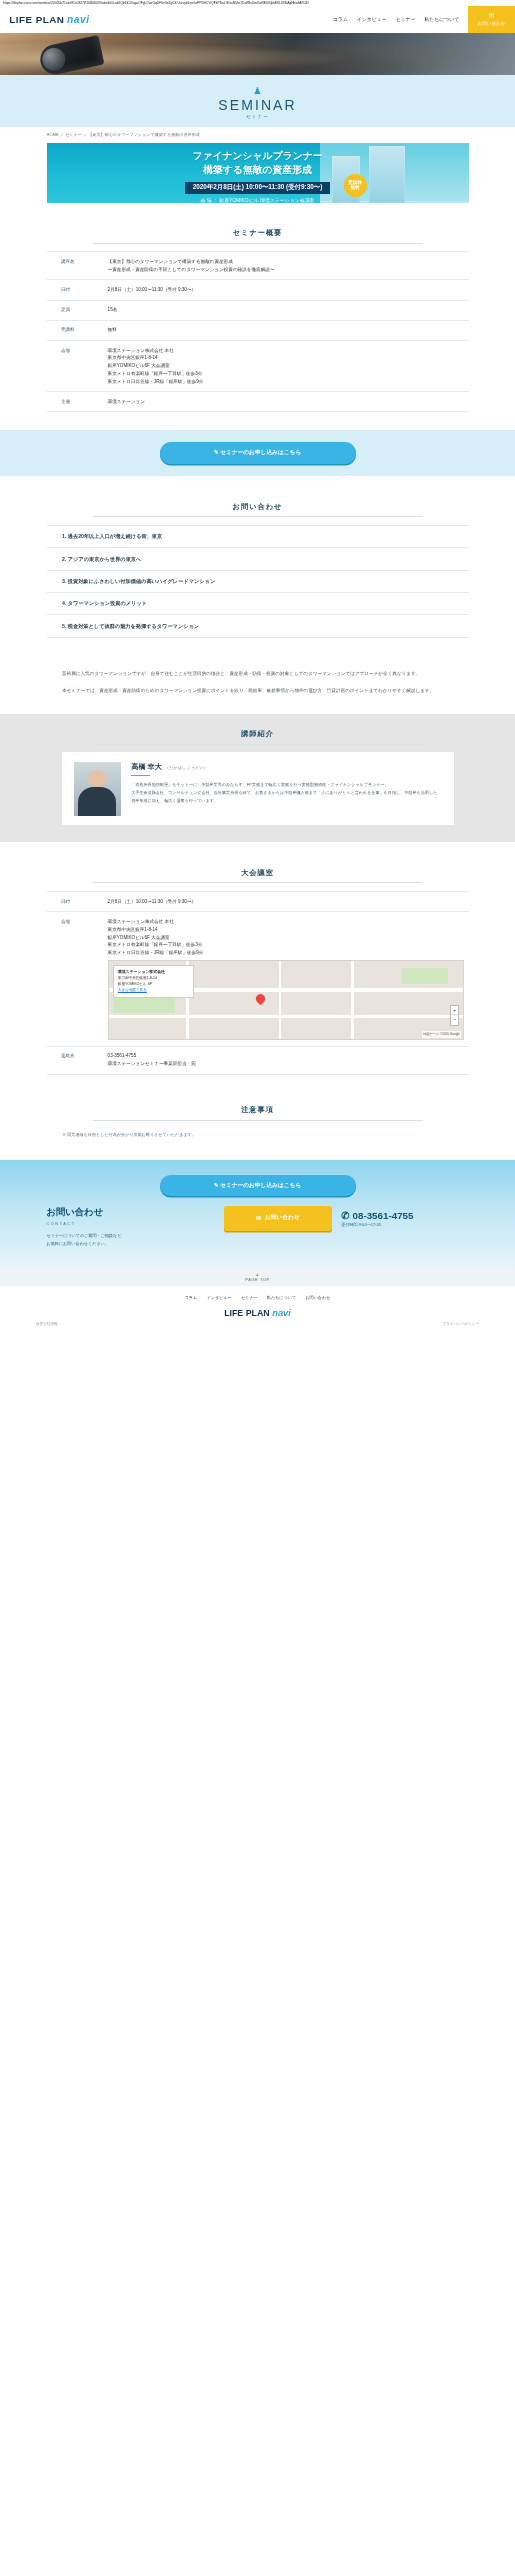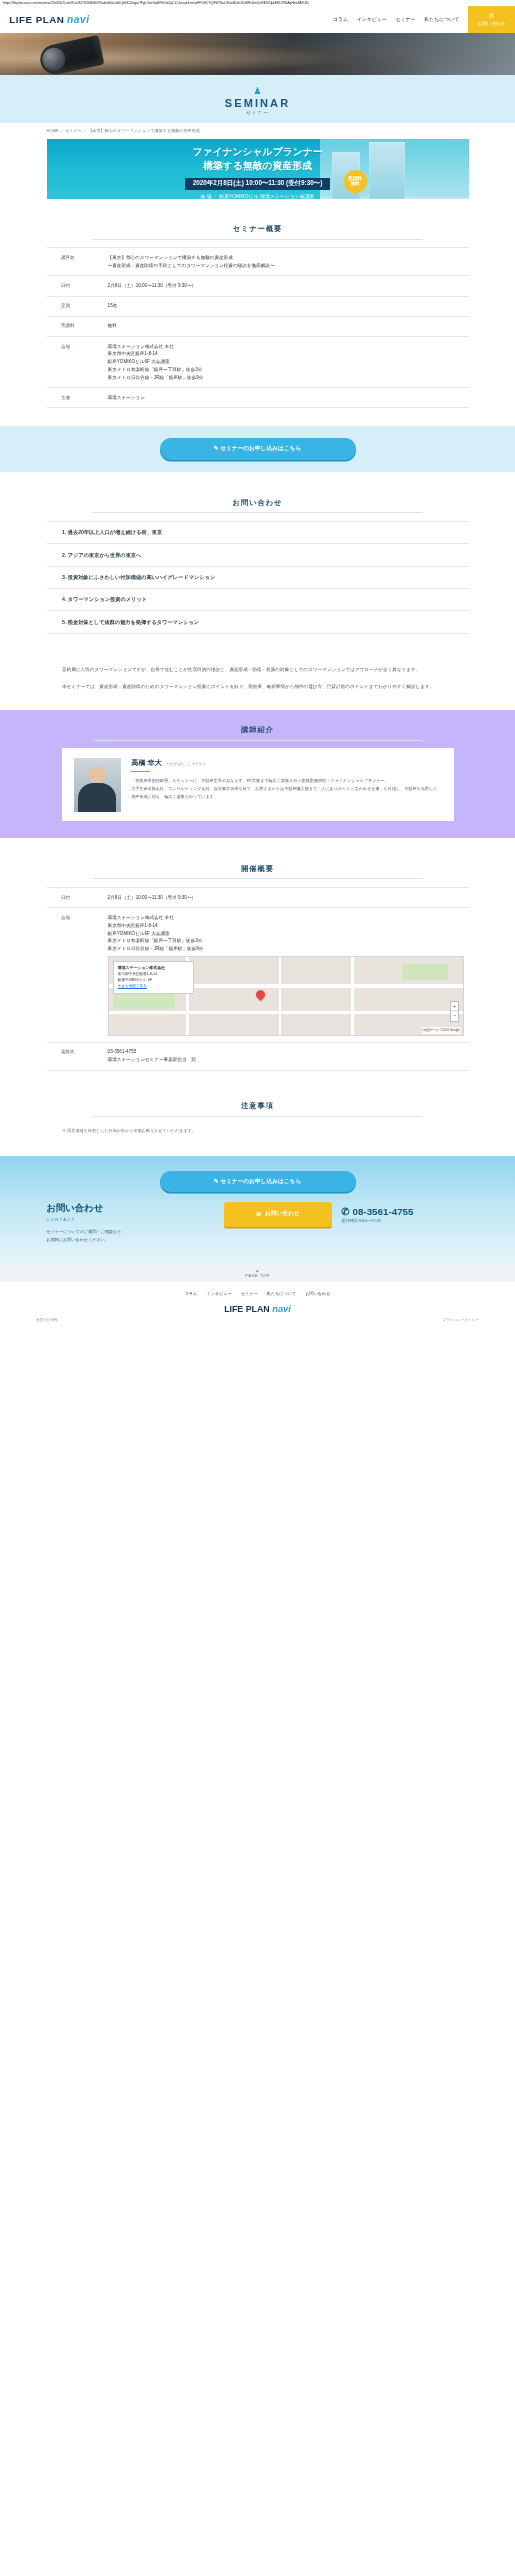--- a/index.html
+++ b/index.html
@@ -98,24 +98,24 @@
     text-align: center;
     padding: 9.3px 0 8.2px;
   }
   .title-band .ico {
     font-size: 9.3px;
     color: #1f9ed4;
     display: block;
     margin-bottom: 1px;
   }
   .title-band h1 {
-    font-size: 11px;
+    font-size: 14px;
     letter-spacing: 2.1px;
     color: #21587a;
-    font-weight: bold;
+    font-weight: normal;
   }
   .title-band .sub {
     font-size: 4.6px;
     color: #4d7e99;
     letter-spacing: 1px;
     margin-top: 1.5px;
   }
 
   
   .url-bar {
@@ -258,21 +258,21 @@
     border-bottom: 0.5px solid #e4eaee;
     color: #2c3e49;
     font-weight: bold;
   }
   ol.content-list li:first-child { border-top: 0.5px solid #e4eaee; }
 
   .paragraph { font-size: 4.6px; line-height: 2.1; color: #46535c; padding: 1px 15.5px 0; }
   .paragraph p + p { margin-top: 7.2px; }
 
   
-  .lecturer-band { background: #c4b5fd; padding: 14.4px 0 17.5px; margin-top: 13.4px; }
+  .lecturer-band { background: #e5e5e5; padding: 14.4px 0 17.5px; margin-top: 13.4px; }
   .lecturer-card {
     max-width: 392px; margin: 0 auto;
     background: #fff;
     display: flex;
     padding: 9.3px 12.4px;
     gap: 10.3px;
   }
   .lecturer-photo {
     width: 47px; height: 54px; flex: none;
     background: linear-gradient(180deg,#cfd9de,#9fb0ba);
@@ -512,21 +512,21 @@
         <span>高橋 幸大</span><small>（たかはし こうだい）</small>
       </div>
       <div class="lecturer-rule"></div>
       <div class="lecturer-bio" style="white-space:pre-line">「資格所得勉強部屋」をモットーに、不動産業界のみならず、FP業務まで幅広く実務を行う実務型無資格・ファイナンシャルプランナー。
 大手生命保険会社、コンサルティング会社、自社事業所得を経て、お客さまからは不動産購入後まで「人にありがとうと言われる仕事」を目指し、不動産を活用した資産形成に加え、幅広く提案を行っています。</div>
     </div>
   </div>
 </div>
 
 <div class="section">
-  <div class="sec-title">開催概要</div>
+  <div class="sec-title">大会議室</div>
   <table class="info">
     <tbody>
         <tr>
       <th>日時</th>
       <td style="white-space:pre-line">2月8日（土）10:00〜11:30（受付 9:30〜）</td>
     </tr>
     <tr>
       <th>会場</th>
       <td>
         <div style="white-space:pre-line">環境ステーション株式会社 本社

